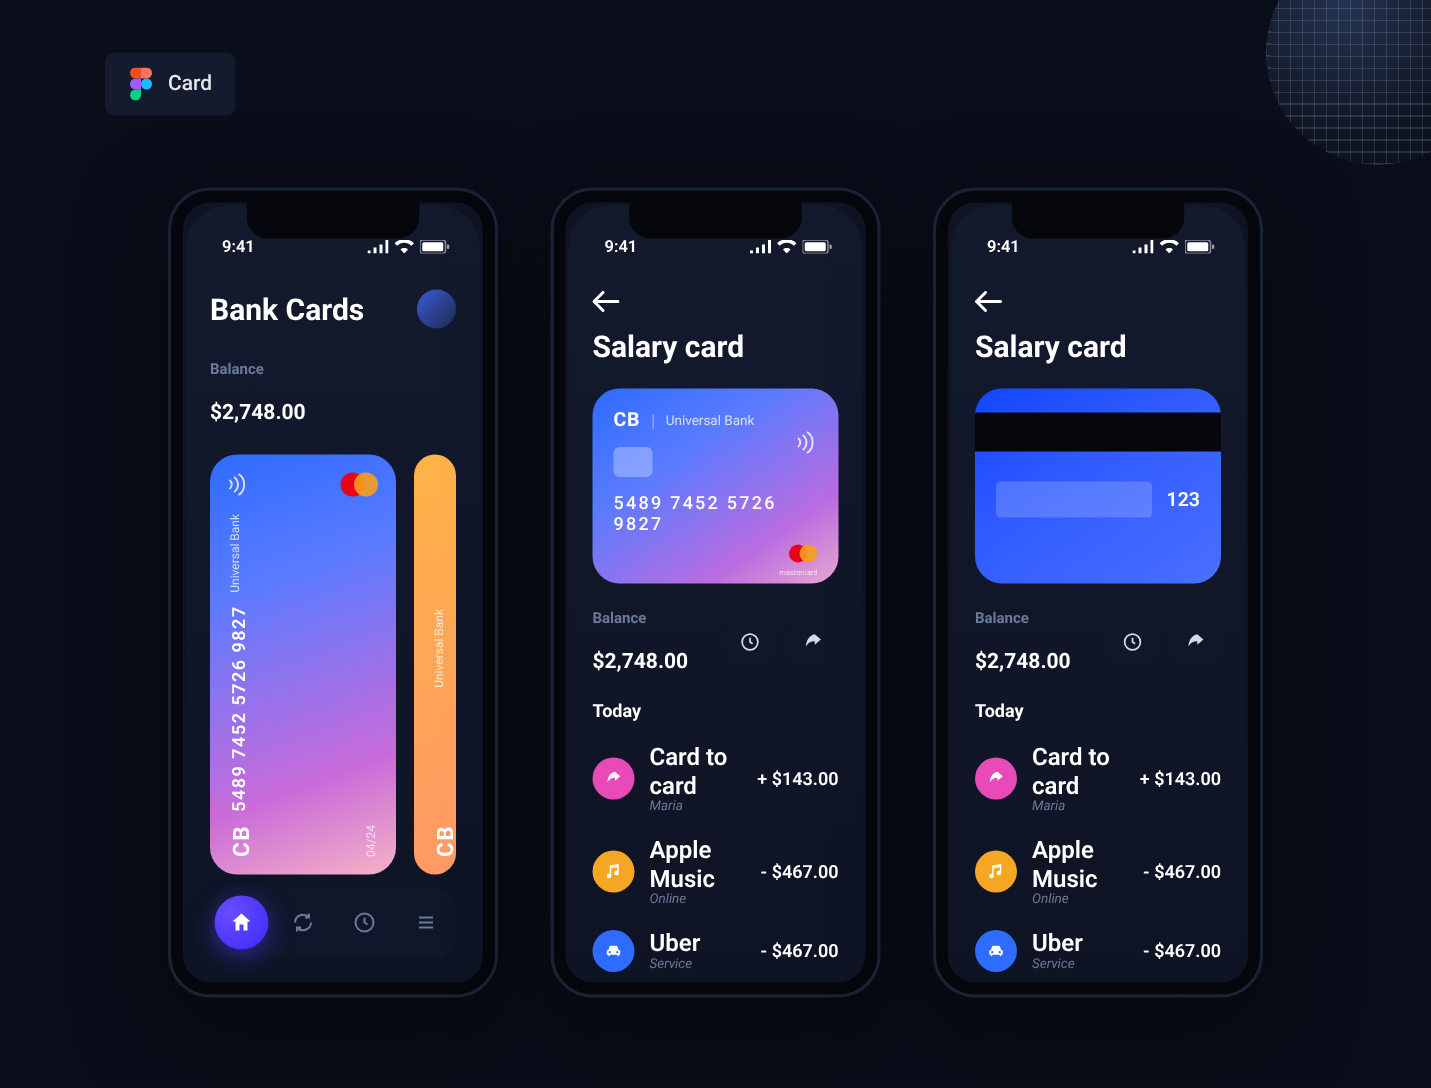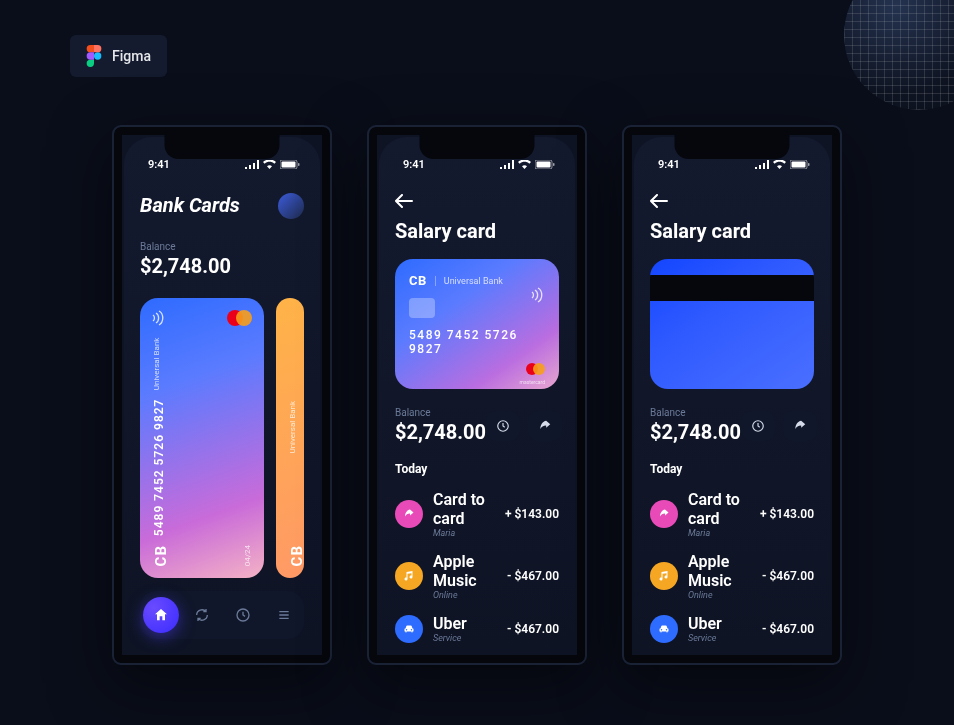--- a/index.html
+++ b/index.html
@@ -56,21 +56,21 @@
     top: 125px;
     left: 0;
     right: 0;
     display: flex;
     justify-content: center;
     gap: 35px;
   }
   .phone {
     width: 220px;
     height: 540px;
-    border-radius: 9px;
+    border-radius: 28px;
     background: #0e1424;
     border: 2px solid #1a2235;
     box-shadow: 0 20px 60px rgba(0,0,0,0.5), inset 0 0 0 8px #05070d;
     position: relative;
     overflow: hidden;
     padding: 10px;
   }
   .phone .notch {
     position: absolute;
     top: 8px;
@@ -97,26 +97,26 @@
     justify-content: space-between;
     align-items: center;
     font-size: 11px;
     font-weight: 600;
     color: #fff;
     height: 22px;
   }
   .status-bar .time { margin-left: 8px; }
   .status-bar .right-icons { display: flex; gap: 4px; align-items: center; margin-right: 4px; }
   
-  .s1-header { display: flex; justify-content: space-between; align-items: flex-start; margin-top: 18px; font-style: italic; }
+  .s1-header { display: flex; justify-content: space-between; align-items: center; margin-top: 18px; }
   .s1-header h1 { font-size: 20px; font-weight: 700; }
   .avatar { width: 26px; height: 26px; border-radius: 50%; background: linear-gradient(135deg, #3b5bdb, #1e2a4a); }
   .balance-block { margin-top: 22px; }
-  .balance-label { font-size: 10px; color: #6b7a99; font-weight: 400; }
-  .balance-amount { font-size: 20px; font-weight: 700; margin-top: 2px; }
+  .balance-label { font-size: 10px; color: #6b7a99; font-weight: 700; }
+  .balance-amount { font-size: 14px; font-weight: 700; margin-top: 15px; }
   
   .card-scroller {
     margin-top: 20px;
     display: flex;
     gap: 12px;
     height: 280px;
   }
   .vcard {
     border-radius: 18px;
     position: relative;
@@ -230,21 +230,21 @@
 <div class="sphere"></div>
 
 <div class="figma-badge">
   <svg width="16" height="22" viewBox="0 0 38 57">
     <path fill="#1abcfe" d="M19 28.5a9.5 9.5 0 1 1 19 0 9.5 9.5 0 0 1-19 0z"></path>
     <path fill="#0acf83" d="M0 47.5A9.5 9.5 0 0 1 9.5 38H19v9.5a9.5 9.5 0 0 1-19 0z"></path>
     <path fill="#ff7262" d="M19 0v19h9.5a9.5 9.5 0 1 0 0-19H19z"></path>
     <path fill="#f24e1e" d="M0 9.5A9.5 9.5 0 0 0 9.5 19H19V0H9.5A9.5 9.5 0 0 0 0 9.5z"></path>
     <path fill="#a259ff" d="M0 28.5A9.5 9.5 0 0 0 9.5 38H19V19H9.5A9.5 9.5 0 0 0 0 28.5z"></path>
   </svg>
-  <span>Figma</span>
+  <span>Card</span>
 </div>
 
 <div class="stage">
 
   <div class="phone">
     <div class="notch"></div>
     <div class="screen">
       <div class="status-bar">
         <span class="time">9:41</span>
         <div class="right-icons">
@@ -473,20 +473,24 @@
         <div class="back-btn">
           <svg width="18" height="14" viewBox="0 0 18 14">
               <path fill="none" stroke="#fff" stroke-width="2" stroke-linecap="round" d="M7 1L1 7l6 6M1 7h16"></path>
             </svg>
         </div>
       </div>
       <h2>Salary card</h2>
 
       <div class="hcard back">
         <div class="stripe"></div>
+        <div class="sigrow">
+          <div class="sigpanel"></div>
+          <div class="cvv">123</div>
+        </div>
       </div>
 
       <div class="bal-actions">
         <div>
           <div class="balance-label">Balance</div>
           <div class="balance-amount">$2,748.00</div>
         </div>
         <div class="action-btns">
           <div class="action-btn">
             <svg width="14" height="14" viewBox="0 0 24 24">

